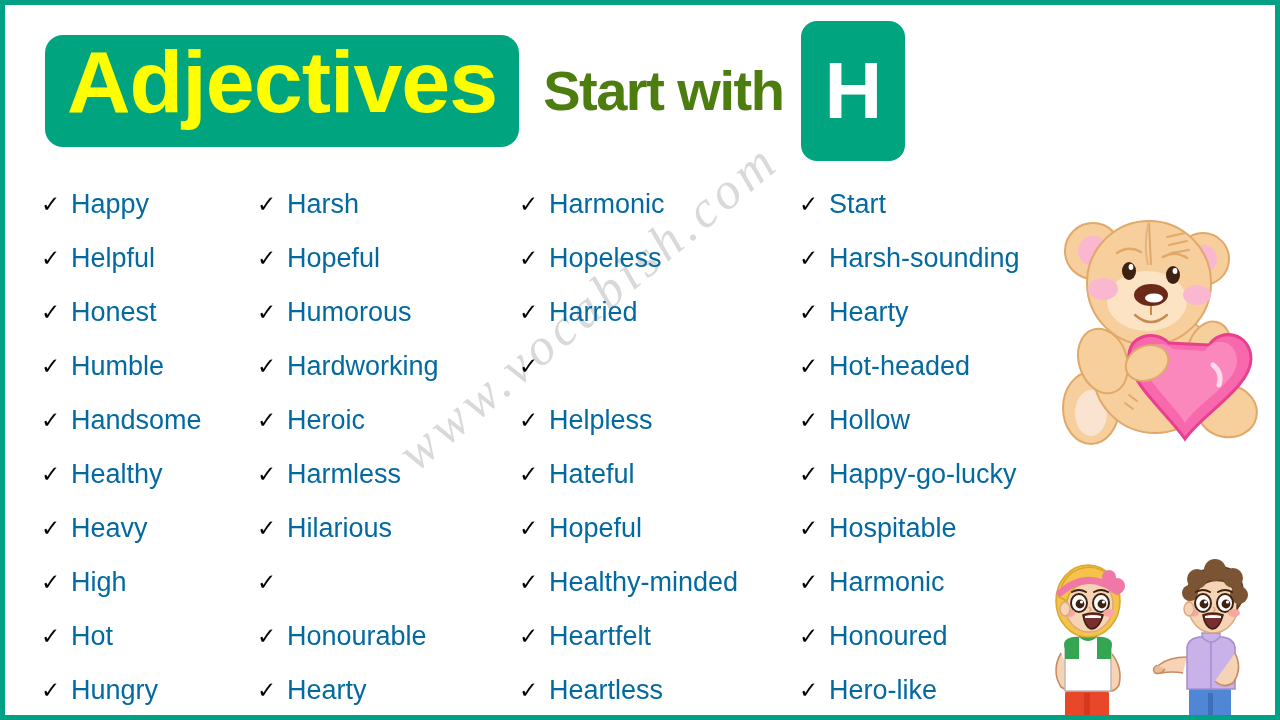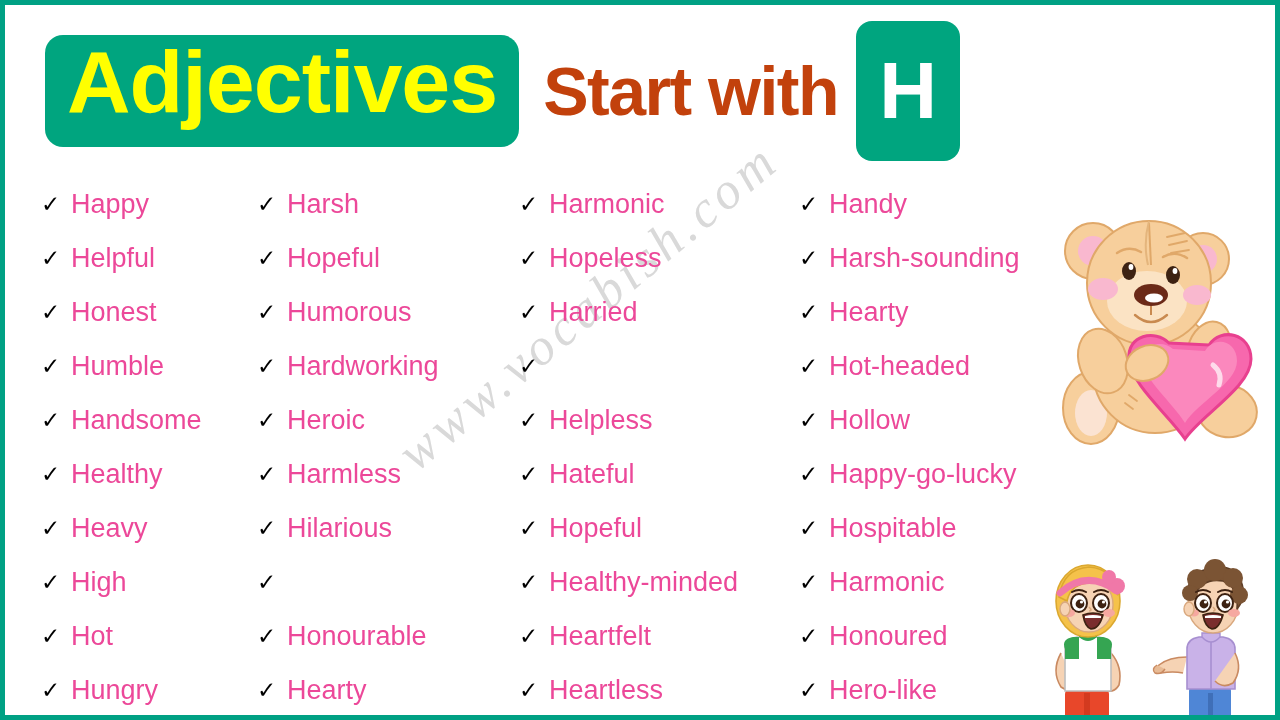--- a/index.html
+++ b/index.html
@@ -39,22 +39,22 @@
   }
   #title-badge-text {
     color: #ffff00;
     font-size: 88px;
     font-weight: bold;
     line-height: 0.95;
     letter-spacing: -1px;
     white-space: nowrap;
   }
   #title-rest {
-    color: #c2410c;
-    font-size: 68px;
+    color: #4d7c0f;
+    font-size: 56px;
     font-weight: bold;
     line-height: 1;
     letter-spacing: -1.5px;
     margin-left: 24px;
     white-space: nowrap;
   }
   #letter-badge {
     margin-left: 18px;
     background: #00a57f;
     border-radius: 16px;
@@ -116,21 +116,21 @@
   .check-icon {
     width: 30px;
     flex: none;
     font-size: 23px;
     color: #000000;
     line-height: 1;
     display: inline-block;
   }
   .word-label {
     font-size: 27px;
-    color: #ec4899;
+    color: #0369a1;
     line-height: 1;
   }
 
   
   #teddy {
     position: absolute;
     left: 1046px;
     top: 198px;
     width: 218px;
     height: 248px;
@@ -437,21 +437,21 @@
           <span class="word-label">Heartfelt</span>
         </div>
         <div class="word-item">
           <span class="check-icon">✓</span>
           <span class="word-label">Heartless</span>
         </div>
       </div>
     <div class="word-column col-3">
         <div class="word-item">
           <span class="check-icon">✓</span>
-          <span class="word-label">Handy</span>
+          <span class="word-label">Start</span>
         </div>
         <div class="word-item">
           <span class="check-icon">✓</span>
           <span class="word-label">Harsh-sounding</span>
         </div>
         <div class="word-item">
           <span class="check-icon">✓</span>
           <span class="word-label">Hearty</span>
         </div>
         <div class="word-item">

